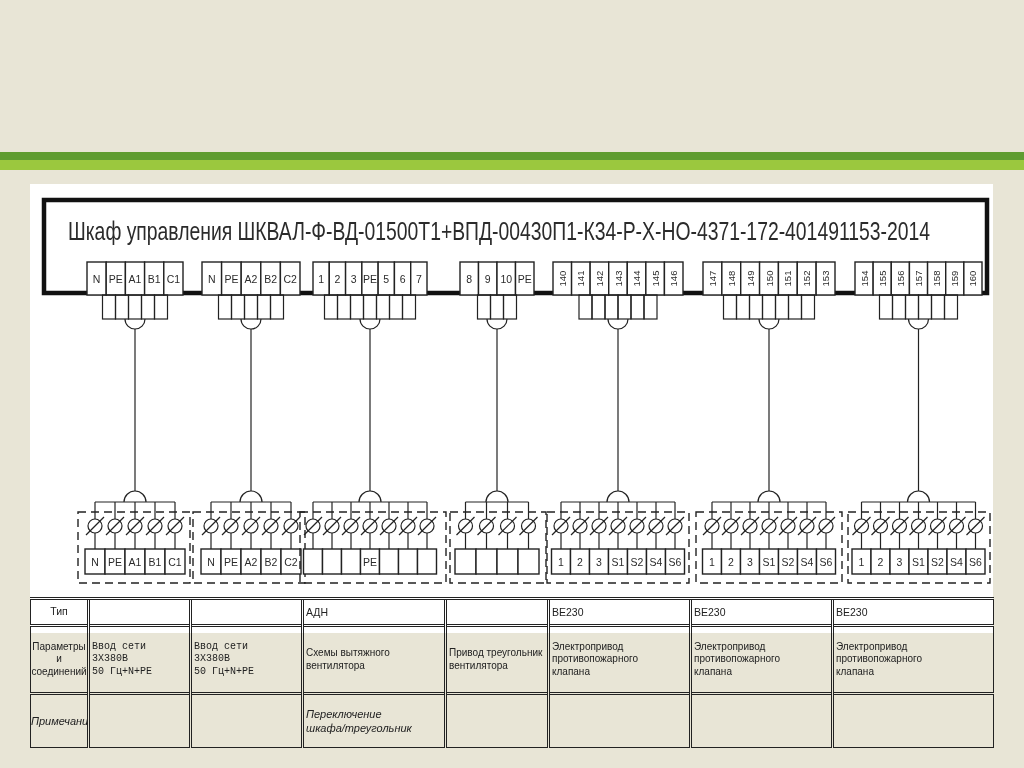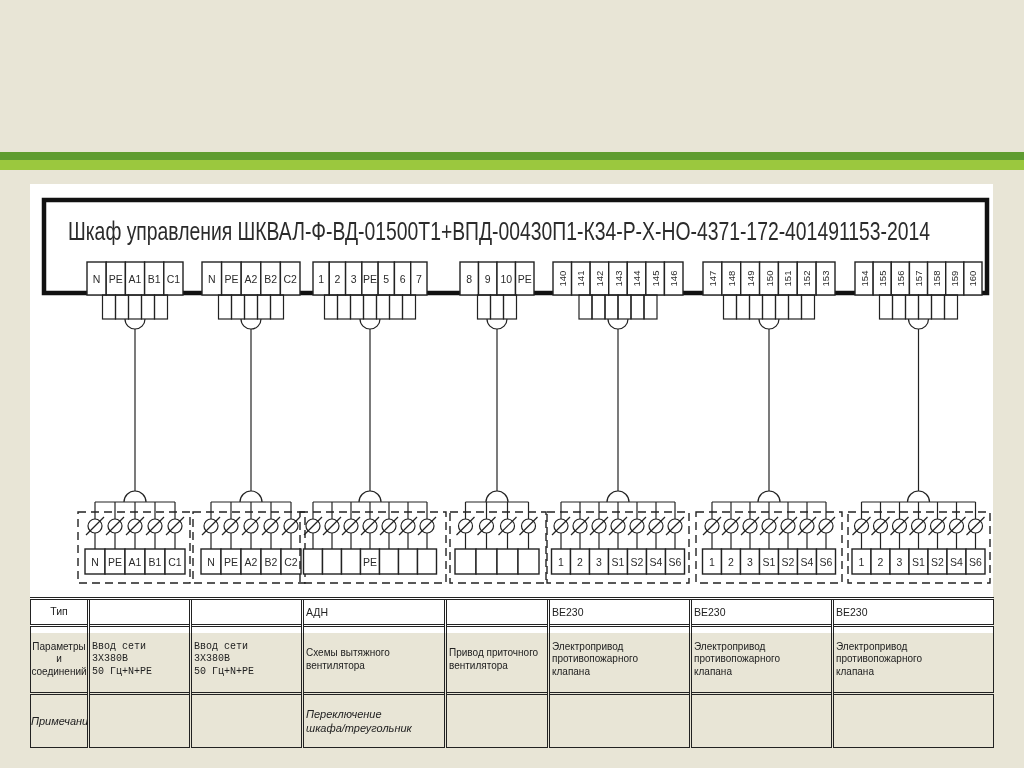--- a/index.html
+++ b/index.html
@@ -499,21 +499,21 @@
             <td class="dbl big">
               <div>Ввод сети</div>
               <div>3Х380В</div>
               <div>50 Гц+N+PE</div>
             </td>
             <td class="dbl">
               <div>Схемы вытяжного</div>
               <div>вентилятора</div>
             </td>
             <td class="dbl">
-              <div>Привод приточного</div>
+              <div>Привод треугольник</div>
               <div>вентилятора</div>
             </td>
             <td class="dbl">
               <div>Электропривод</div>
               <div>противопожарного</div>
               <div>клапана</div>
             </td>
             <td class="dbl">
               <div>Электропривод</div>
               <div>противопожарного</div>

